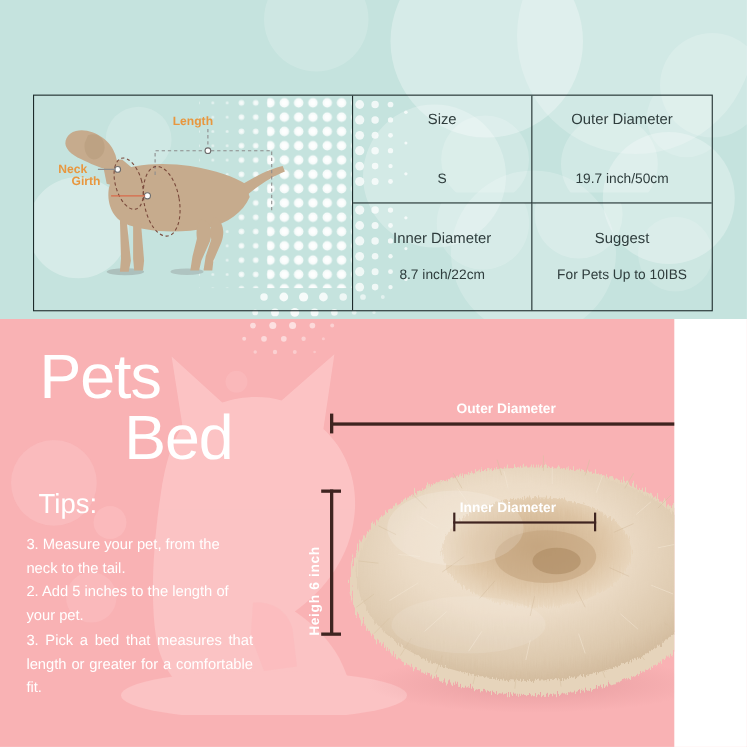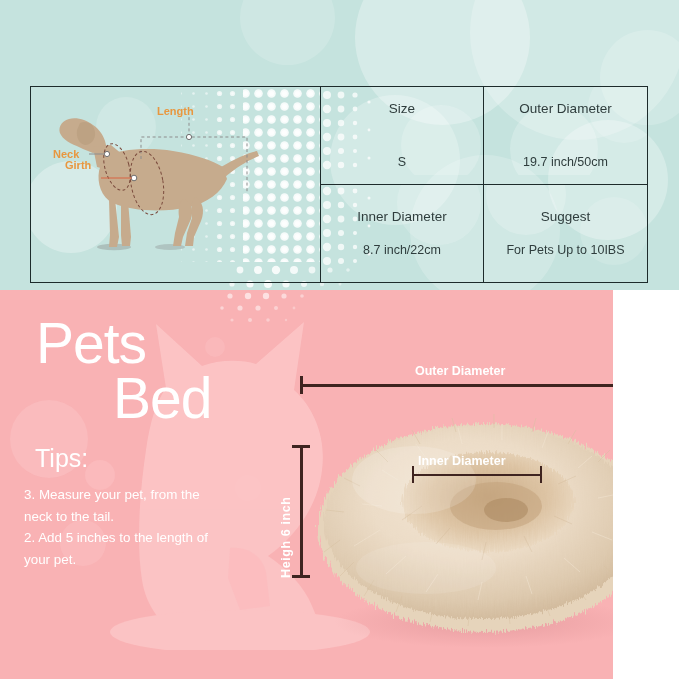--- a/index.html
+++ b/index.html
@@ -351,20 +351,21 @@
       </g>
     </svg>
 
     <div id="heading-pets">Pets</div>
     <div id="heading-bed">Bed</div>
     <div id="tips-label">Tips:</div>
 
     <div id="tips-body">
       <p>3. Measure your pet, from the neck to the tail.</p>
       <p>2. Add 5 inches to the length of your pet.</p>
+      <p class="just">3. Pick a bed that measures that length or greater for a comfortable fit.</p>
     </div>
 
     <svg id="bed-photo" viewBox="0 0 350 245">
       <defs>
         <radialGradient id="bedOuter" cx="45%" cy="38%" r="68%">
           <stop offset="0%" stop-color="#f3e5d3"></stop>
           <stop offset="45%" stop-color="#ecdcc7"></stop>
           <stop offset="78%" stop-color="#ddc9ae"></stop>
           <stop offset="100%" stop-color="#cdb495"></stop>
         </radialGradient>

